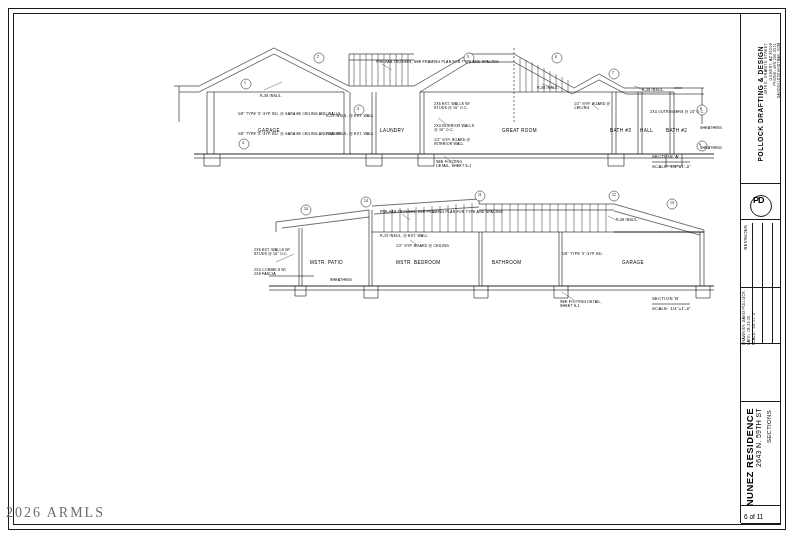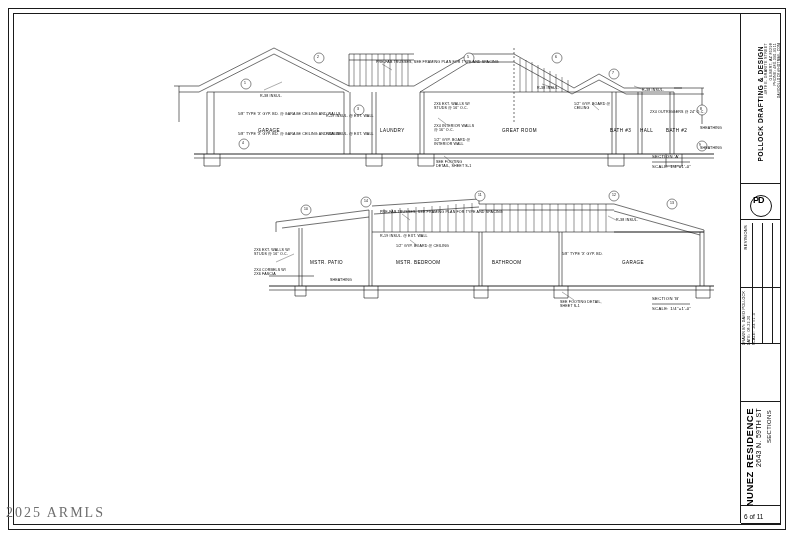--- a/index.html
+++ b/index.html
@@ -361,14 +361,14 @@
 
     <div class="tb-proj">
       <div class="name vert">NUNEZ RESIDENCE</div>
       <div class="addr vert">2643 N. 59TH ST</div>
       <div class="sect vert">SECTIONS</div>
     </div>
 
     <div class="tb-sheetno">6 of 11</div>
   </div>
 
-  <div class="wm">2025 ARMLS</div>
+  <div class="wm">2026 ARMLS</div>
 </div>
 
 </body></html>

